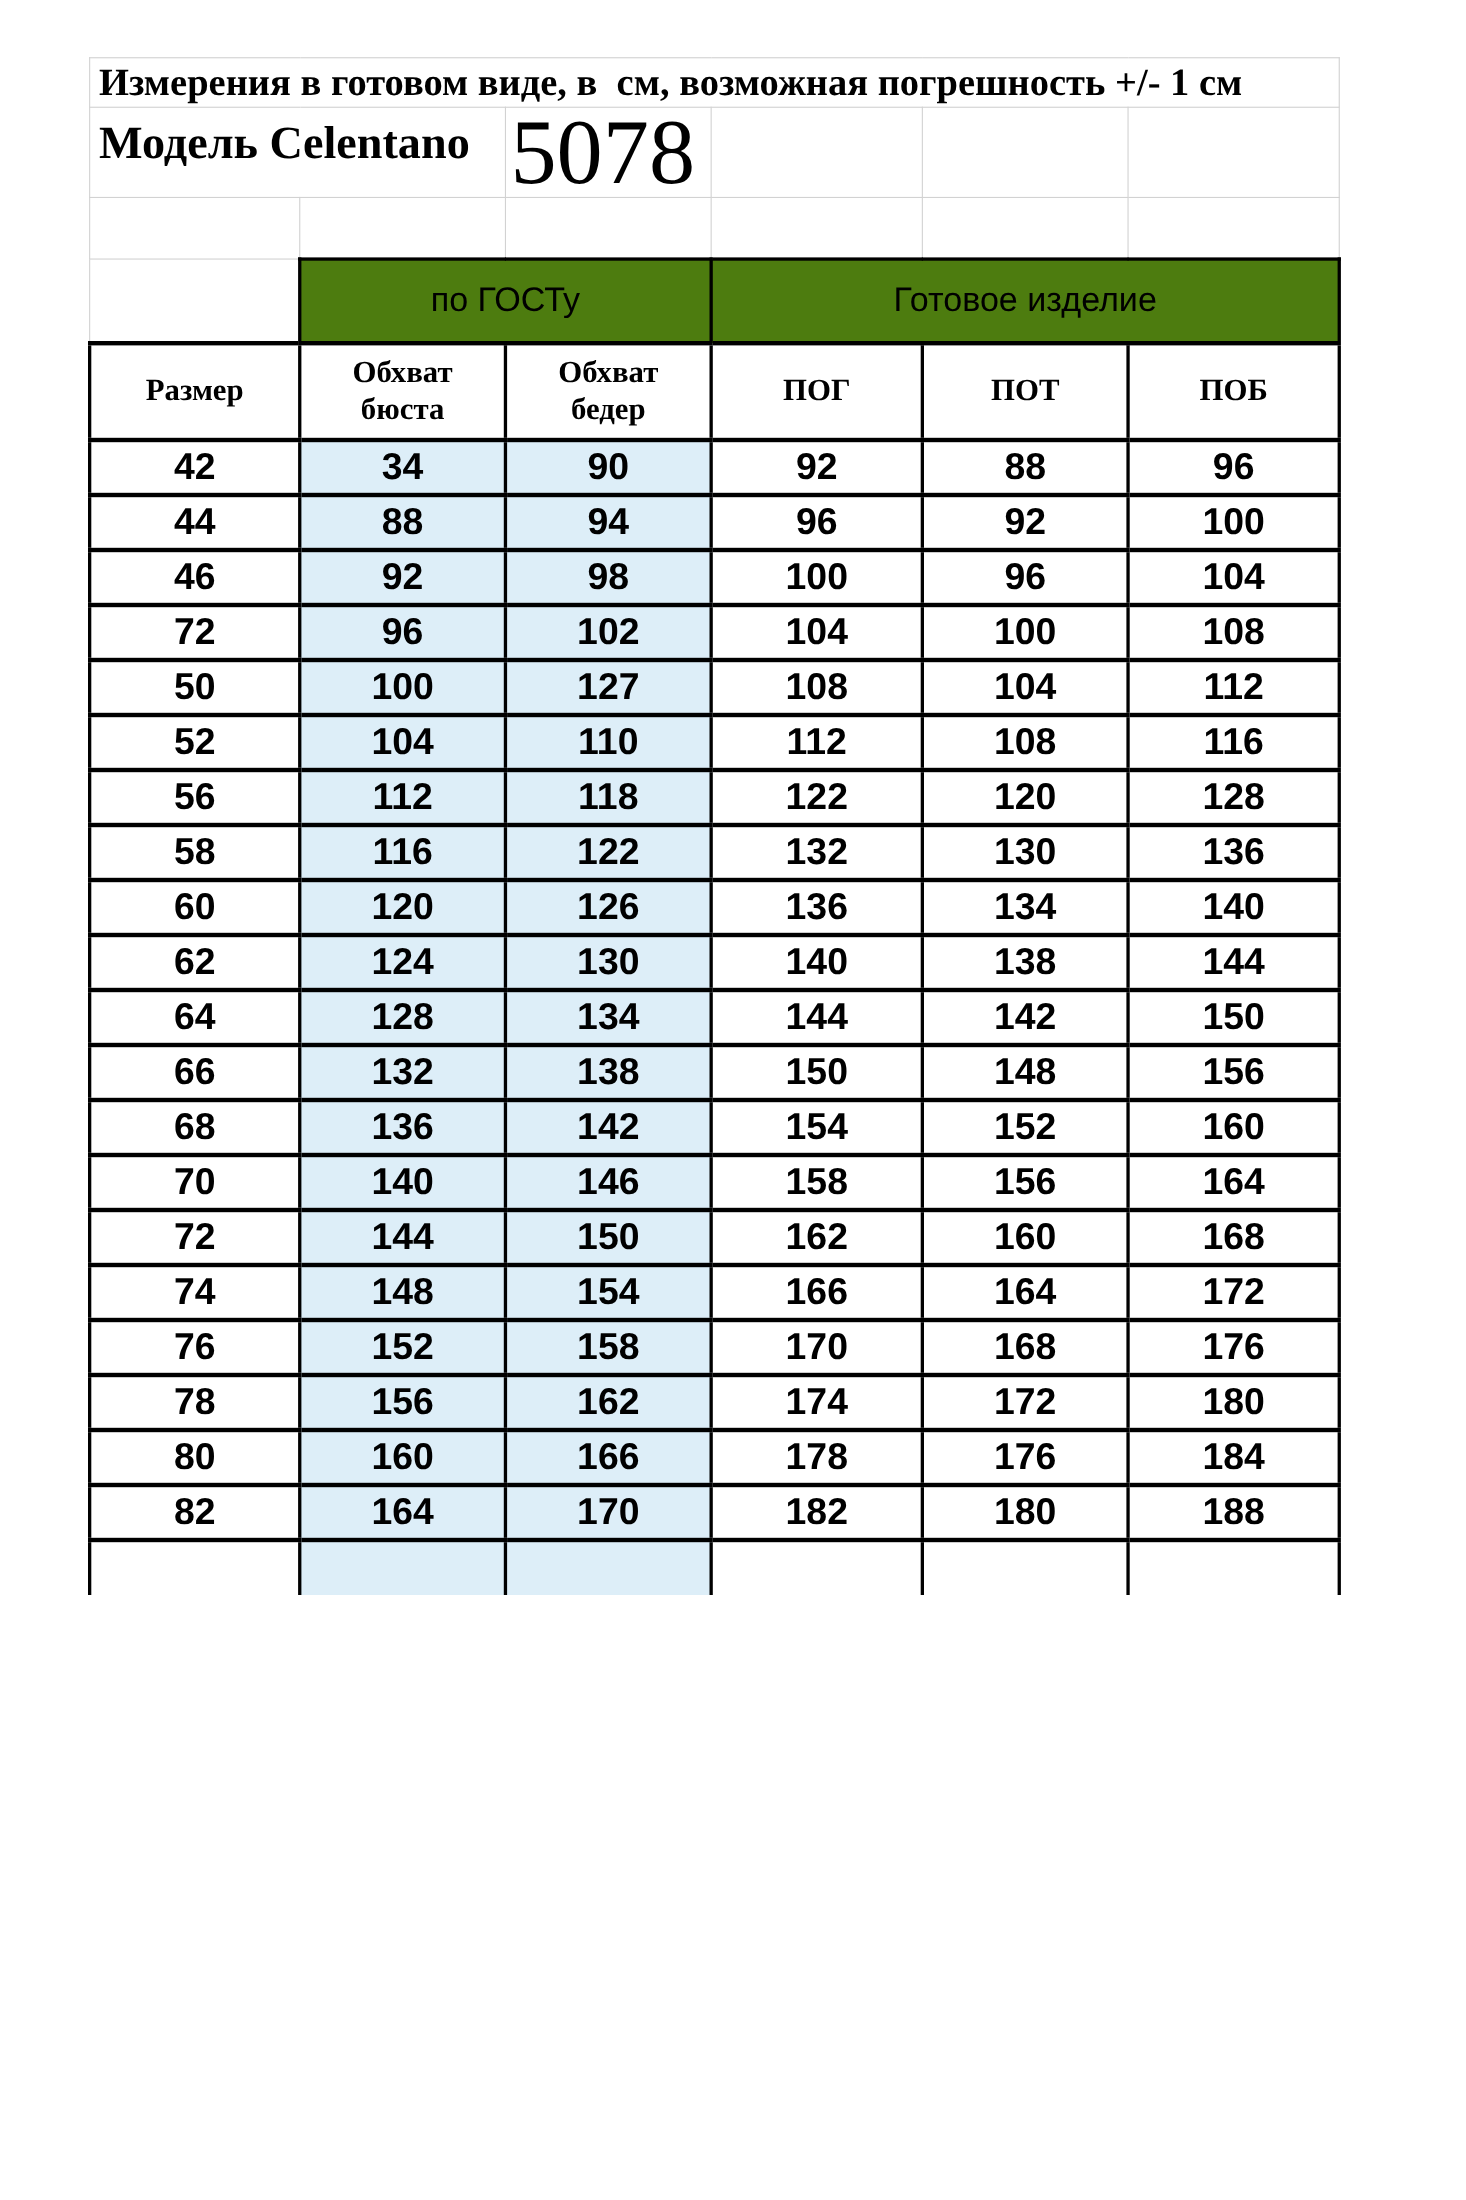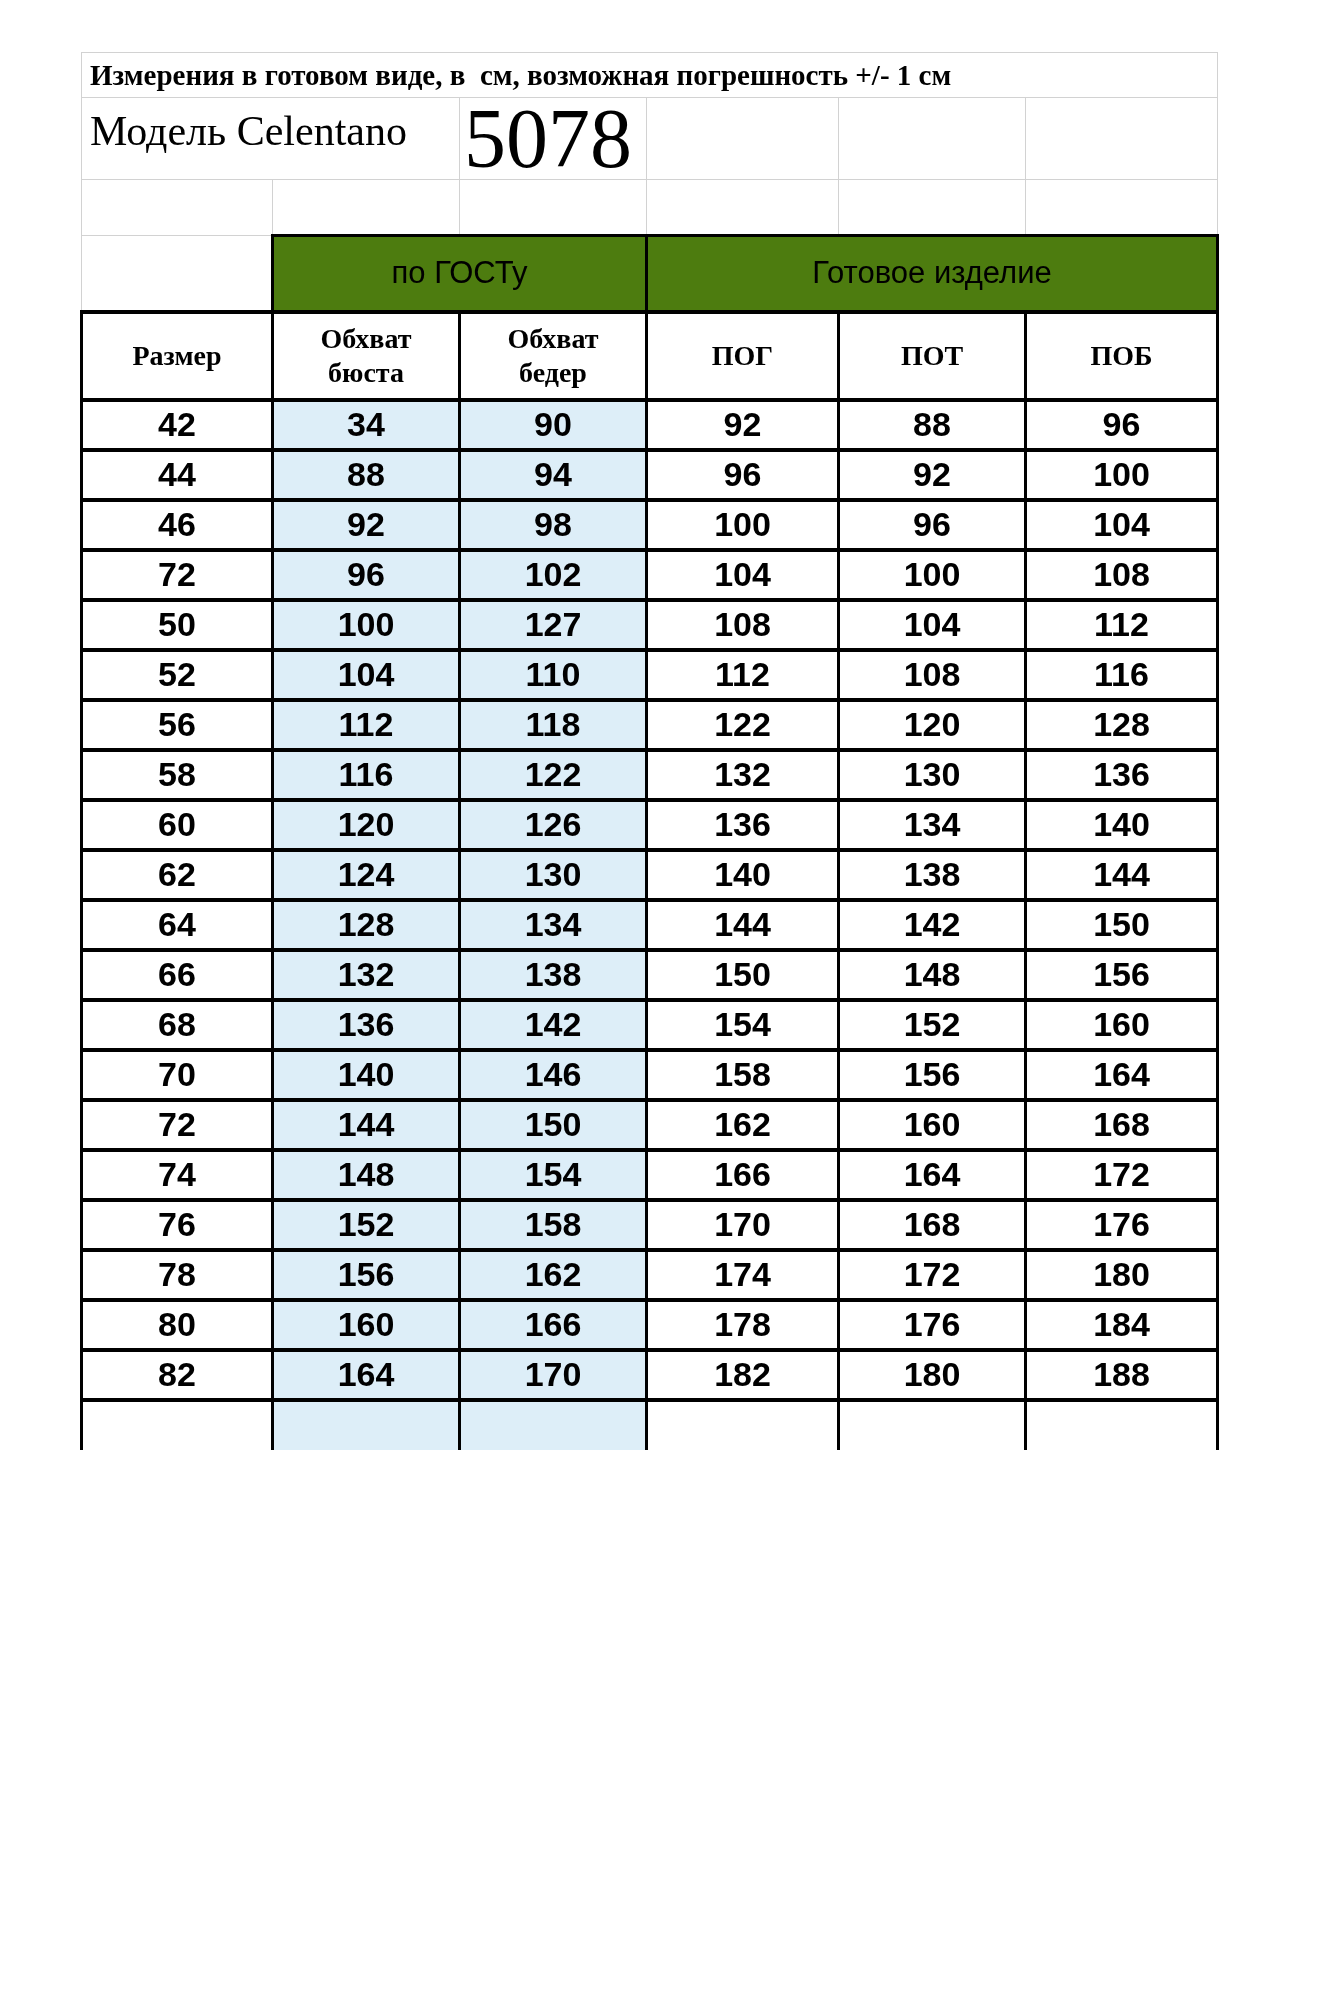--- a/index.html
+++ b/index.html
@@ -27,29 +27,29 @@
   
   td.g {
     border: 1px solid #d2d2d2;
     background: #fff;
     overflow: hidden;
   }
   tr.title-row { height: 45px; }
   td.title-cell {
     font-family: "Liberation Serif", "DejaVu Serif", serif;
     font-weight: bold;
-    font-size: 29px;
+    font-size: 35px;
     padding: 0 0 0 8px;
     white-space: pre;
     vertical-align: middle;
   }
   tr.model-row { height: 82px; }
   td.model-cell {
     font-family: "Liberation Serif", "DejaVu Serif", serif;
-    font-weight: normal;
+    font-weight: bold;
     font-size: 42px;
     padding: 0 0 16px 8px;
     white-space: nowrap;
     vertical-align: middle;
   }
   td.model-num-cell {
     font-family: "Liberation Serif", "DejaVu Serif", serif;
     font-weight: normal;
     font-size: 84px;
     line-height: 0.95;

